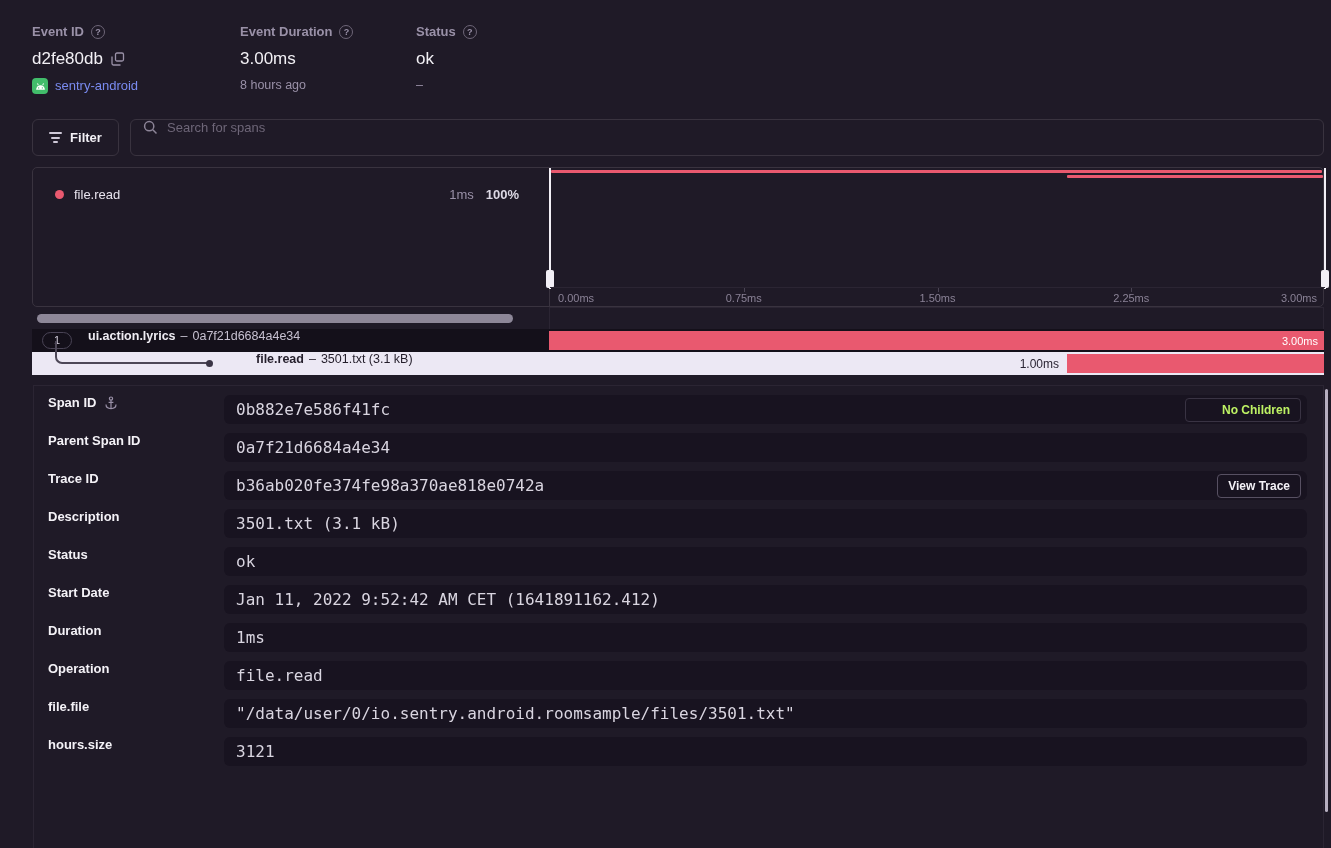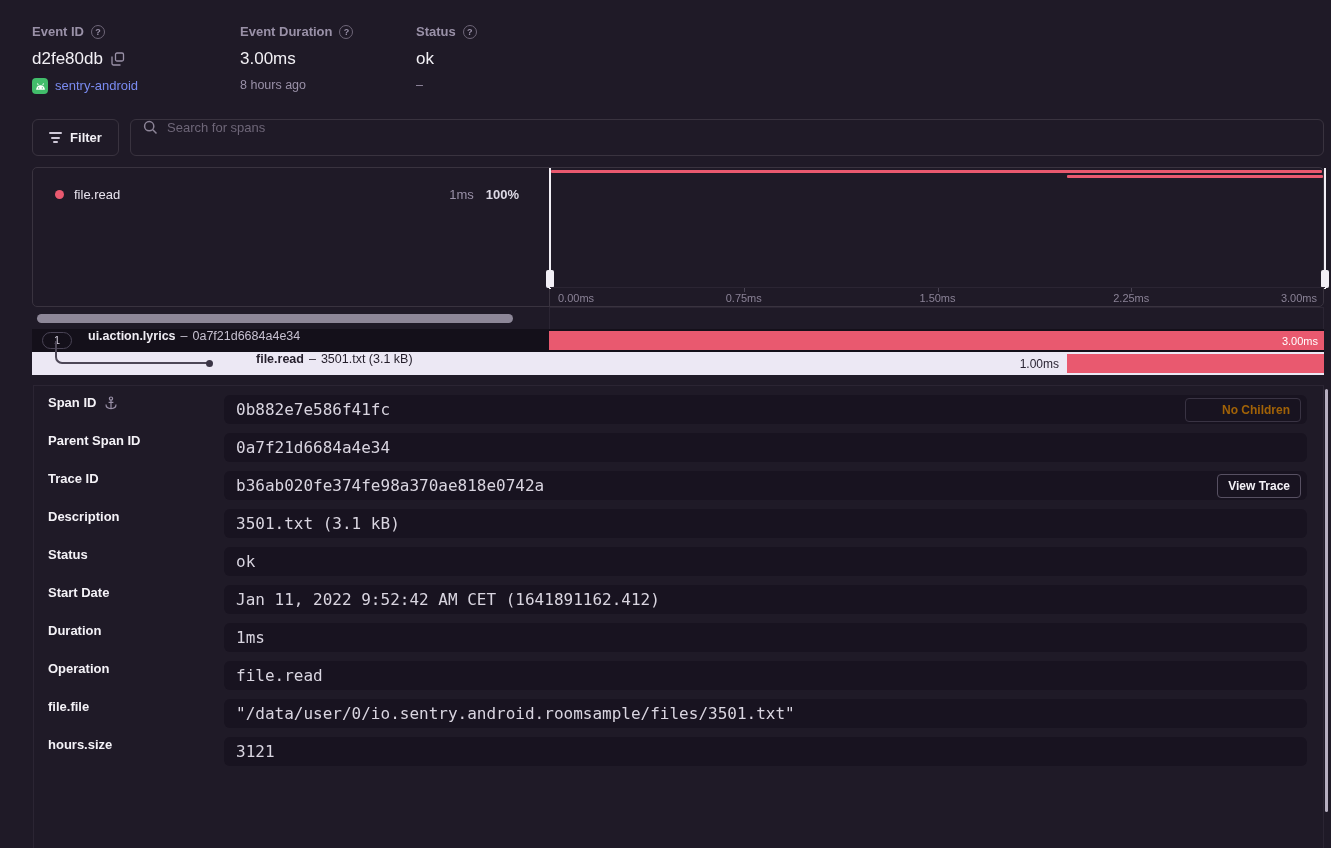--- a/index.html
+++ b/index.html
@@ -95,21 +95,21 @@
   
   .details{position:absolute;top:385px;left:33px;width:1291px;height:463px;
     border:1px solid var(--soft-border);border-bottom:none;padding:9px 16px 0 14px;}
   .detail-row{display:flex;align-items:flex-start;height:29px;margin-bottom:9px;}
   .detail-label{width:176px;flex:none;display:flex;align-items:center;gap:8px;font-size:13px;font-weight:bold;color:#f4f2f7;}
   .detail-pill{flex:1;height:29px;background:var(--pill-bg);border-radius:6px;display:flex;align-items:center;
     padding:0 6px 0 12px;position:relative;}
   .detail-value{font-family:"DejaVu Sans Mono","Liberation Mono",monospace;font-size:16px;color:var(--mono-text);white-space:nowrap;}
   .pill-btn{margin-left:auto;flex:none;font-size:12px;font-weight:bold;border-radius:4px;padding:4px 10px;
     background:transparent;cursor:pointer;font-family:"Liberation Sans",sans-serif;}
-  .pill-btn.muted{color:#a16207;border:1px solid #393343;cursor:default;padding-left:36px;}
+  .pill-btn.muted{color:#bef264;border:1px solid #393343;cursor:default;padding-left:36px;}
   .pill-btn.normal{color:#f4f2f7;border:1px solid #575062;}
   .vscroll-thumb{position:absolute;left:1325px;top:389px;width:3px;height:423px;background:#b6afc0;border-radius:2px;}
 
   .anchor-icon svg,.search-icon svg,.copy-icon svg{display:block;}
 </style>
 </head>
 <body>
 
 <div class="page">
 

